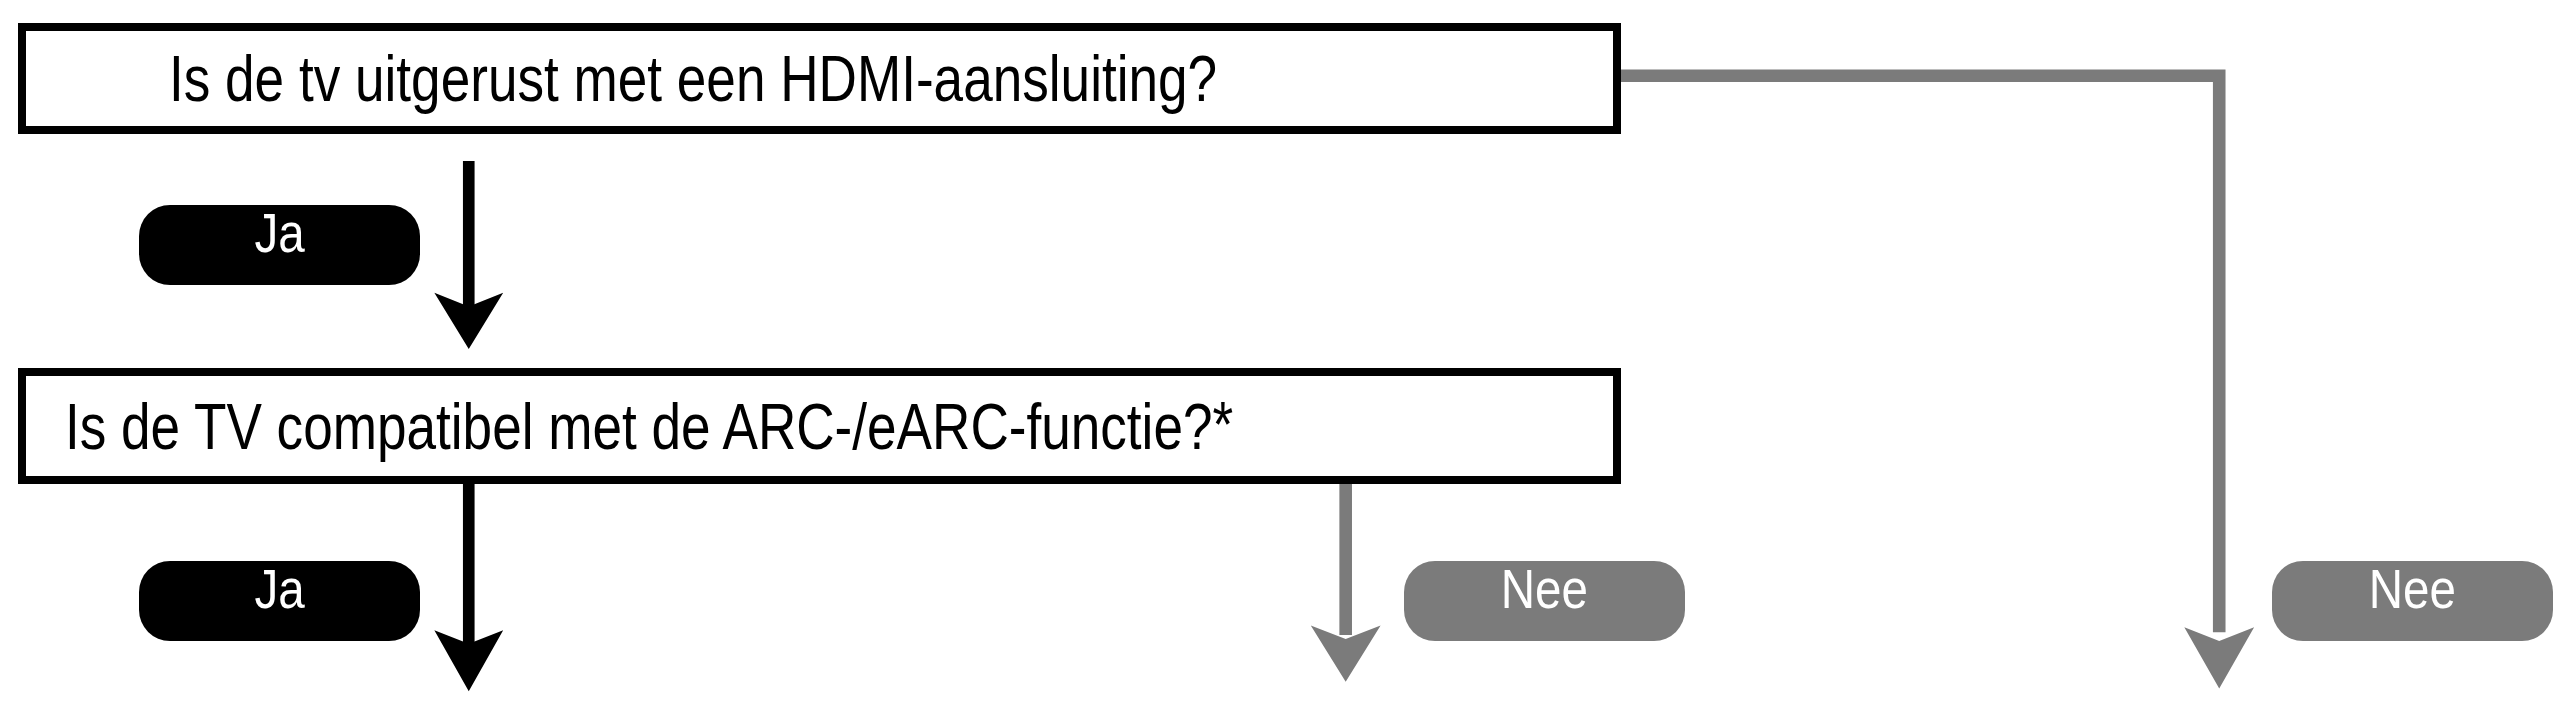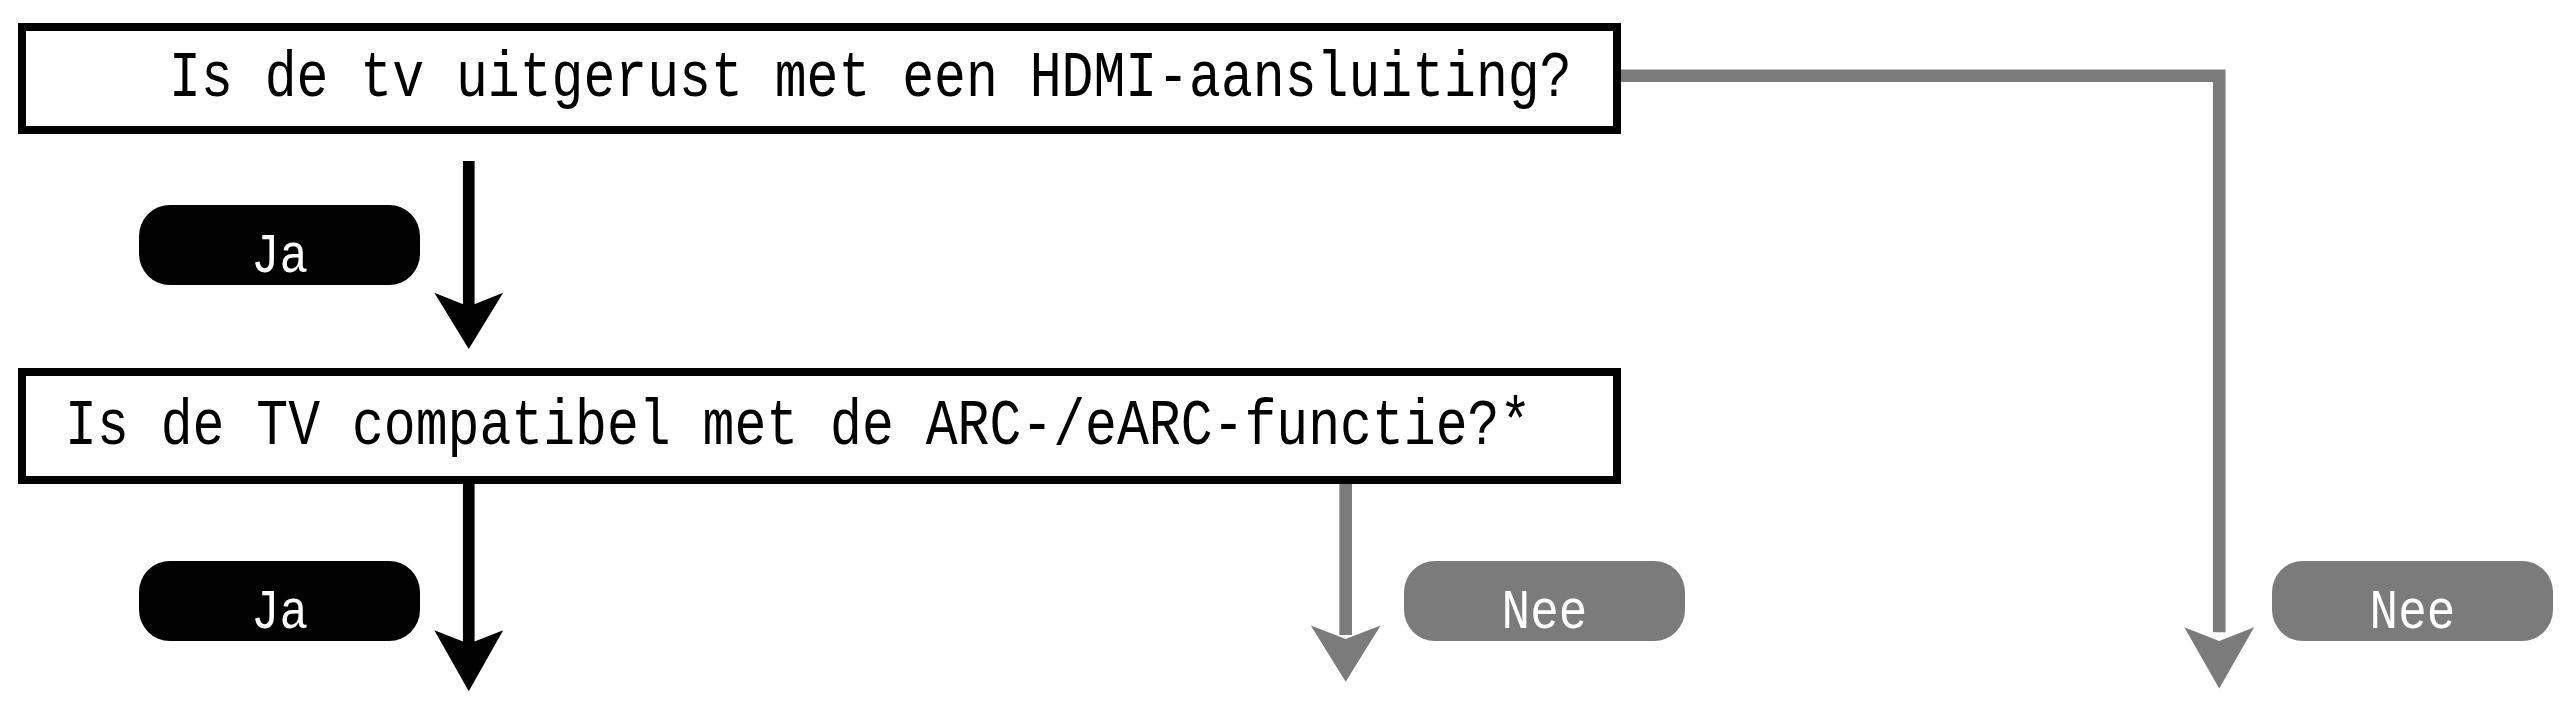--- a/index.html
+++ b/index.html
@@ -4,40 +4,40 @@
 <style>
   :root{
     --box_border:#000000; --question_text:#000000; --yes_pill:#000000;
     --no_pill:#7b7b7b; --connector_black:#000000; --connector_gray:#7b7b7b;
     --pill_text:#ffffff; --background:#ffffff;
   }
   html,body{margin:0;padding:0;background:var(--background);}
   .canvas{
     position:relative; width:2576px; height:704px; overflow:hidden;
     background:var(--background);
-    font-family:Liberation Mono, monospace;
+    font-family:Liberation Sans, sans-serif;
   }
   .arrow-layer{position:absolute;left:0;top:0;width:2576px;height:704px;}
   .shaft-black{stroke:var(--connector_black);stroke-width:12;fill:none;}
   .head-black{fill:var(--connector_black);stroke:none;}
   .shaft-gray{stroke:var(--connector_gray);stroke-width:13;fill:none;stroke-linejoin:miter;}
   .head-gray{fill:var(--connector_gray);stroke:none;}
   .qbox{
     position:absolute; left:18.4px; width:1603px; box-sizing:border-box;
     border:8.7px solid var(--box_border); background:var(--background);
     display:flex; align-items:center; padding-left:143px;
     color:var(--question_text); font-size:64px; line-height:1;
   }
   .qbox1{top:23px;height:111px;}
   .qbox2{top:368px;height:116px;padding-left:39px;}
   .cond{display:inline-block;transform:scaleX(0.83);transform-origin:left center;white-space:nowrap;}
   .marker{display:inline;vertical-align:0.03em;}
   .pill{
     position:absolute; width:281px; height:80px; border-radius:31px;
-    display:flex; align-items:flex-end; justify-content:center;
+    display:flex; align-items:flex-start; justify-content:center;
     color:var(--pill_text); font-size:56px; line-height:1;
   }
   .pill .cond{transform:scaleX(0.85);transform-origin:center center;}
   .pill-yes{background:var(--yes_pill);}
   .pill-no{background:var(--no_pill);}
   .ja1{left:139px;top:205px;}
   .ja2{left:139px;top:561px;}
   .nee1{left:1404px;top:561px;}
   .nee2{left:2272px;top:561px;}
 </style>

